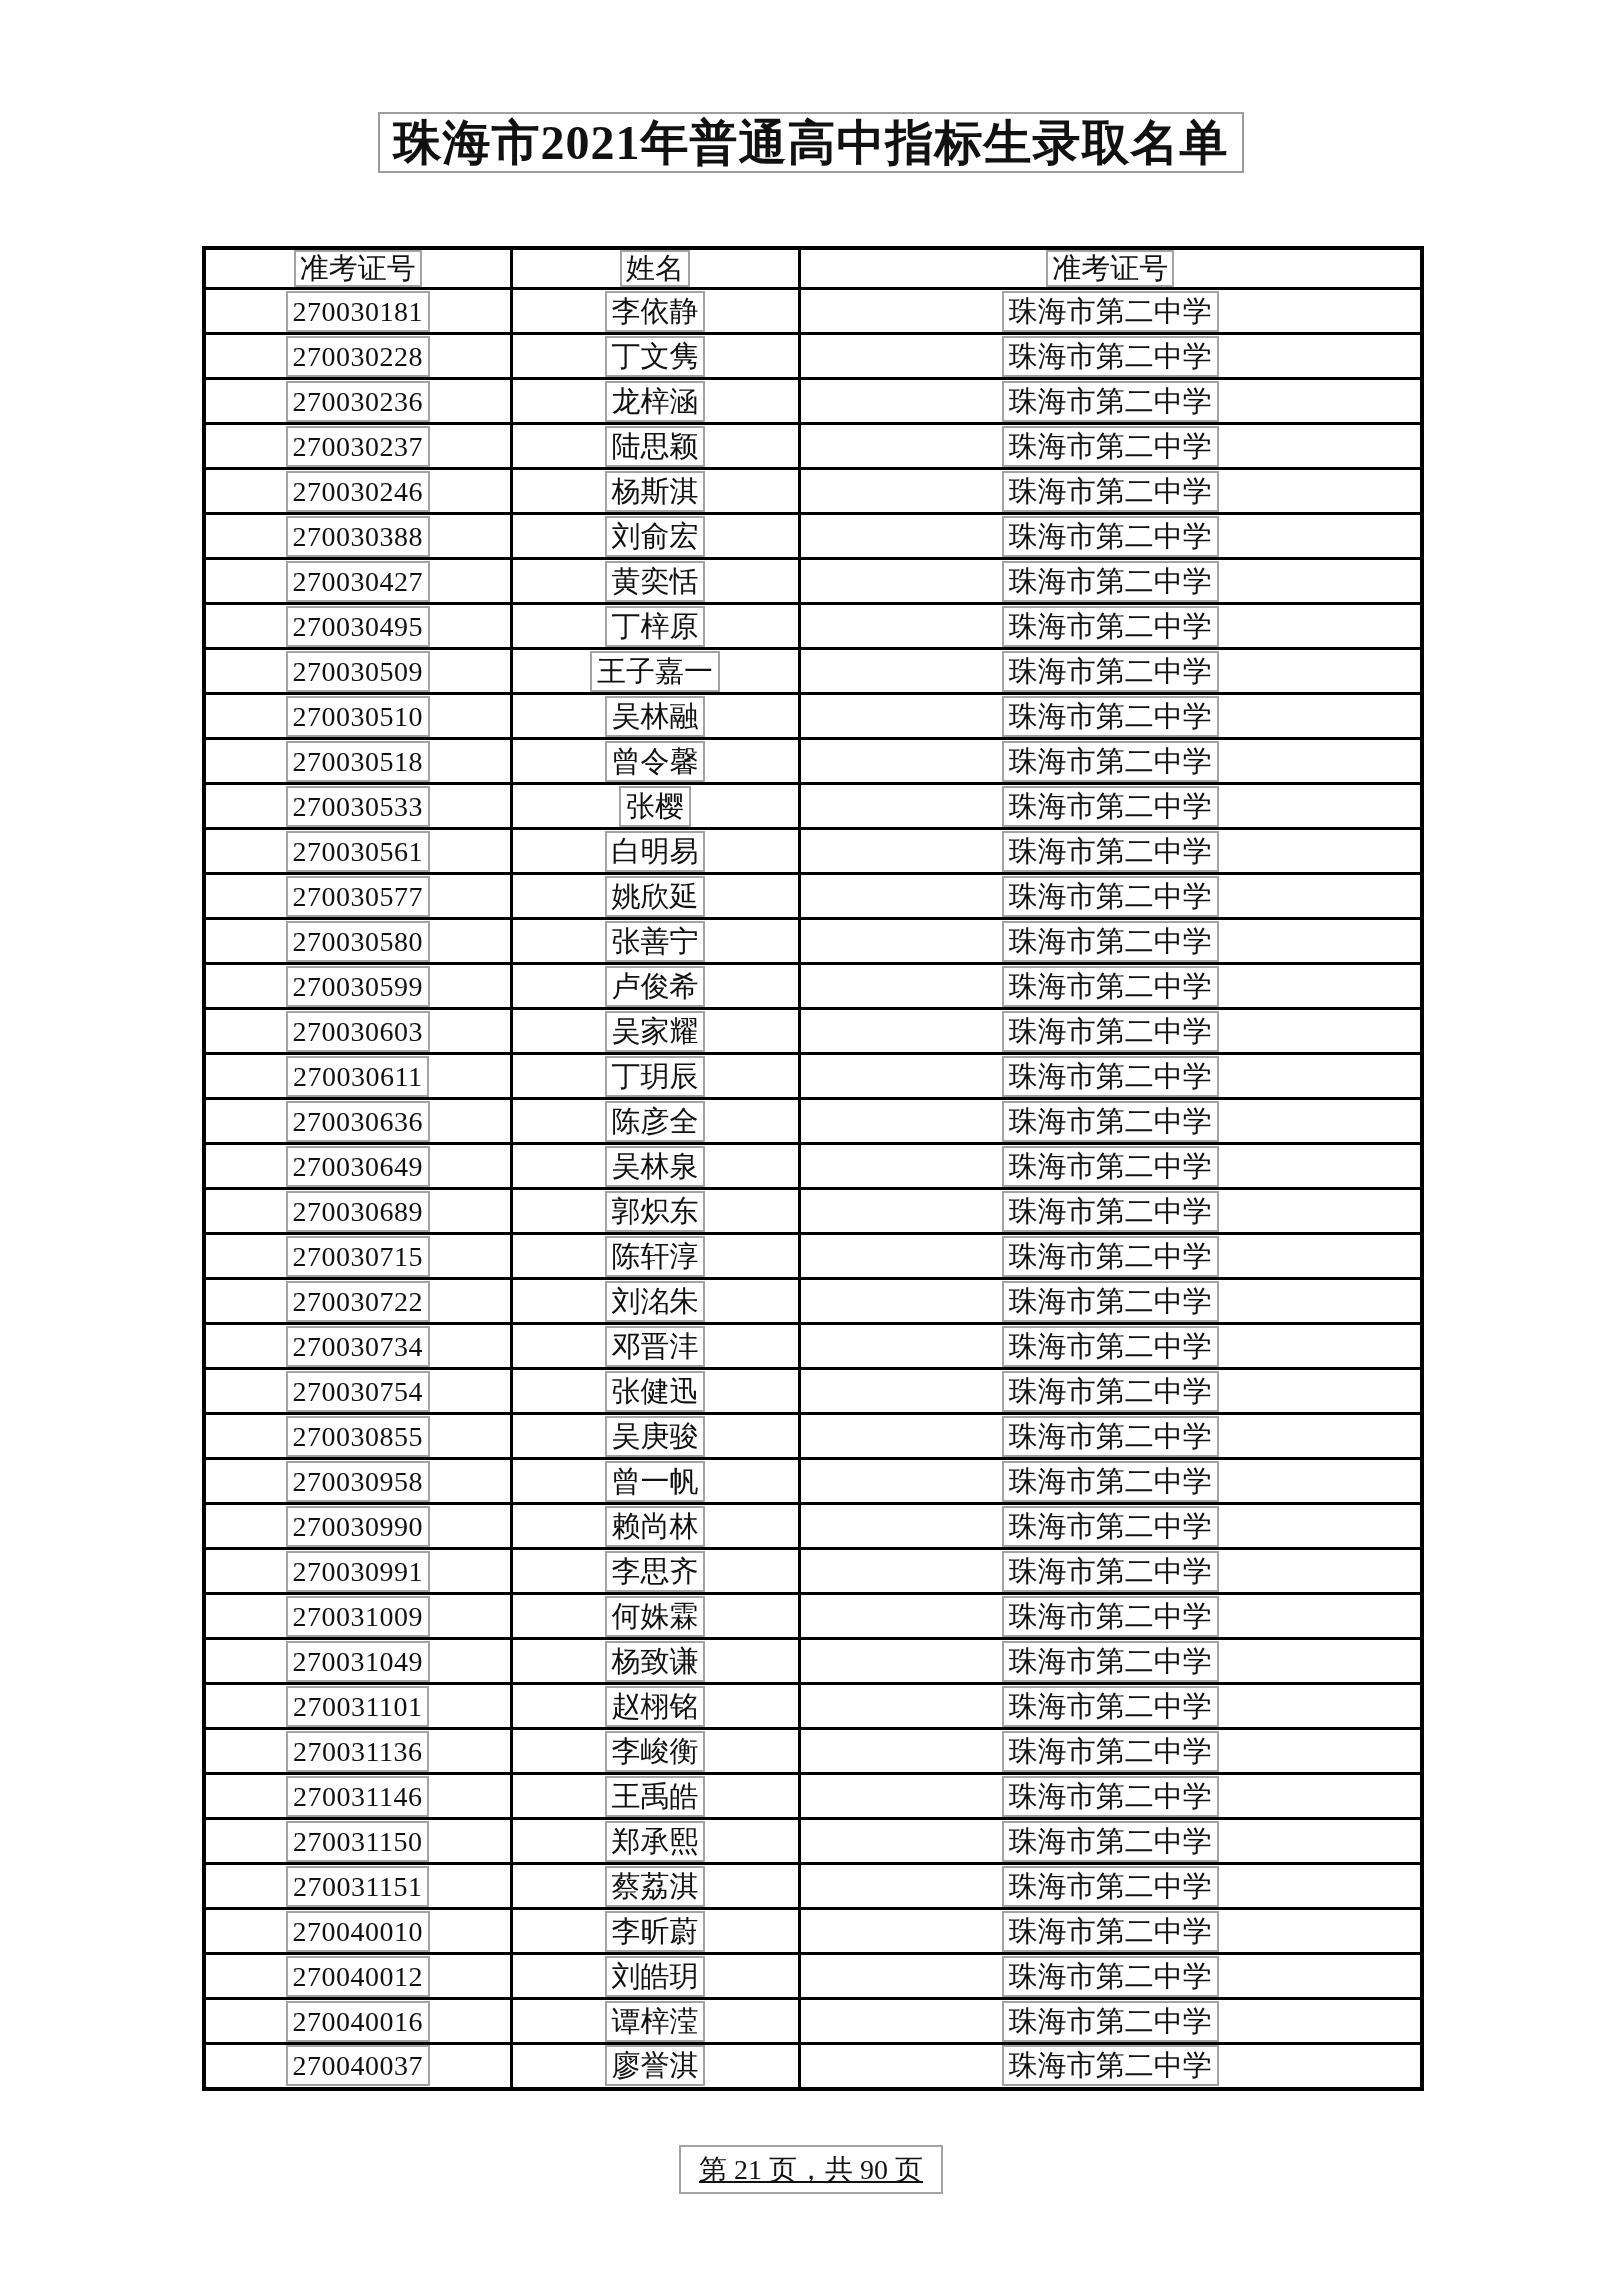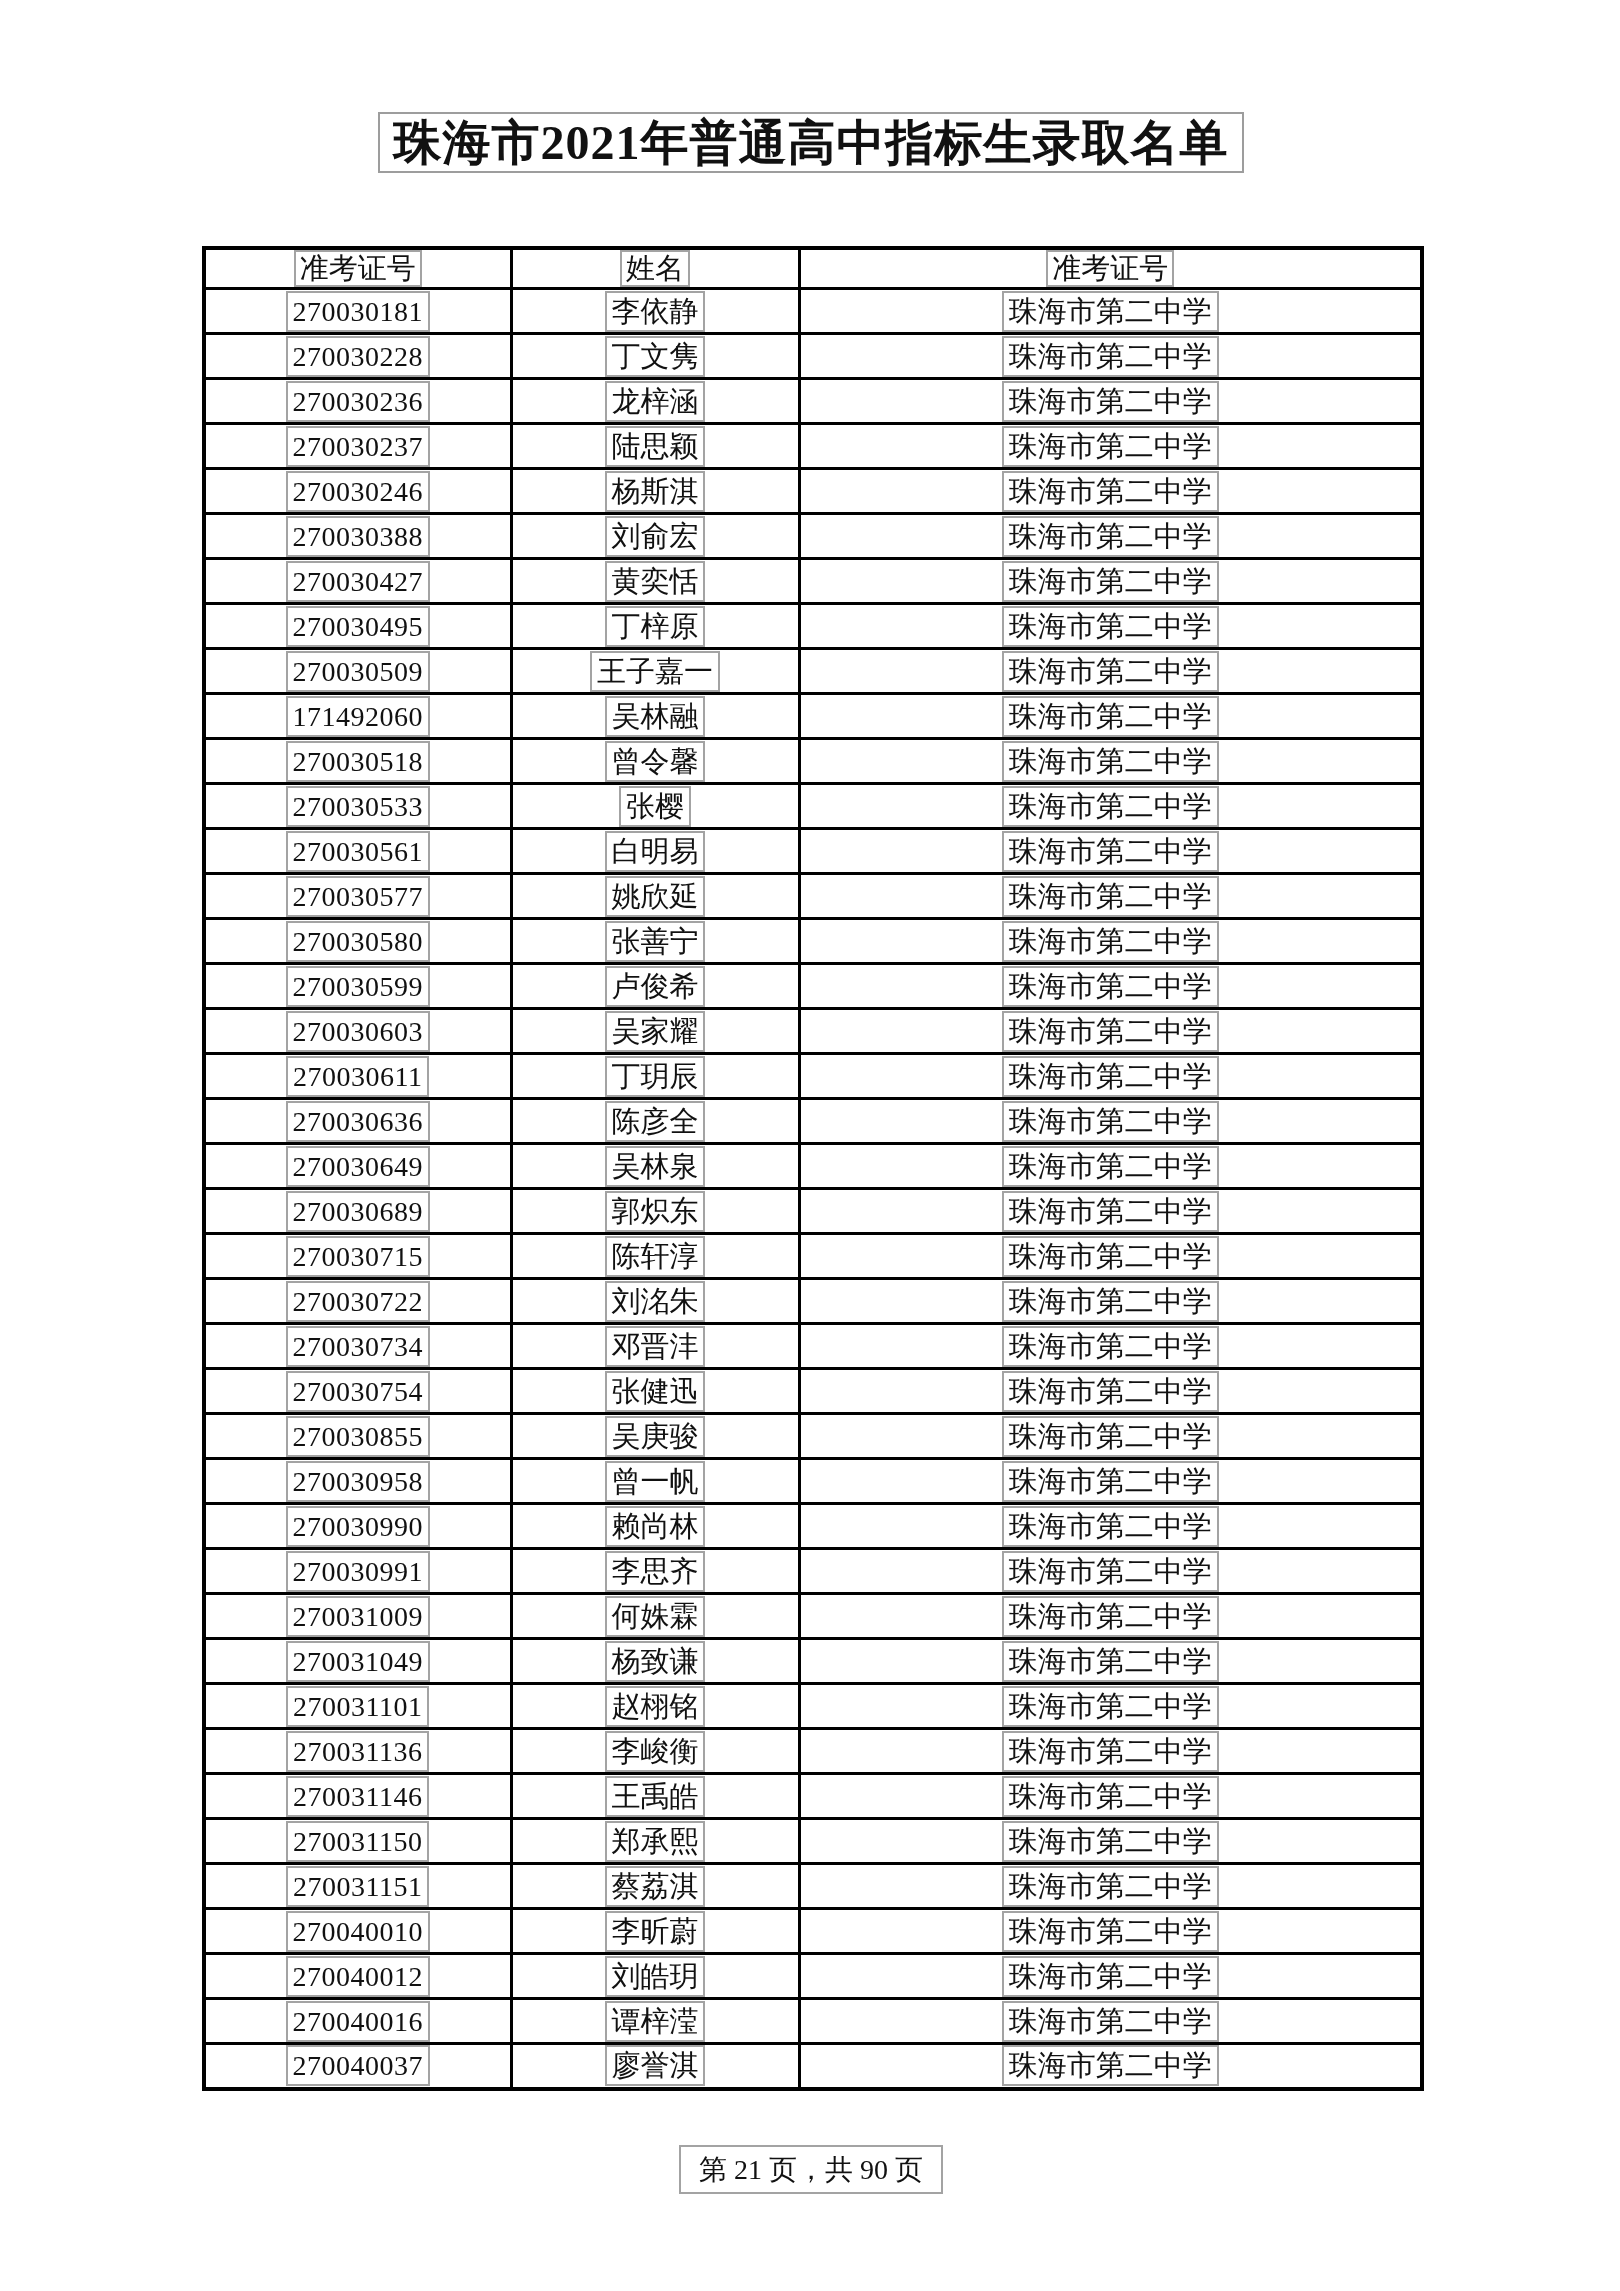--- a/index.html
+++ b/index.html
@@ -32,21 +32,21 @@
     display:inline-block;border:2px solid #a3a3a3;background:transparent;
     padding:0 4.9px;font-size:29px;line-height:37px;white-space:nowrap;
   }
   thead .selbox{line-height:33px;padding:0 3.9px;}
   .num{font-size:28px;letter-spacing:0.5px;}
   .footer-wrap{
     position:absolute;left:202px;top:2145px;width:1218px;text-align:center;z-index:2;
   }
   .footer-box{
     display:inline-block;border:2px solid #a3a3a3;background:#fff;
-    padding:1px 17.6px;font-size:28px;line-height:43px;white-space:nowrap;
+    padding:1px 17.6px;font-size:28px;line-height:43px;white-space:nowrap;text-decoration:underline;
   }
 </style>
 </head>
 <body>
 
 <div class="title-wrap">
   <div class="title-box">珠海市2021年普通高中指标生录取名单</div>
 </div>
 
 <table class="admission">
@@ -172,21 +172,21 @@
     <td>
       <span class="selbox">王子嘉一</span>
     </td>
     <td>
       <span class="selbox">珠海市第二中学</span>
     </td>
   </tr>
 
   <tr>
     <td>
-      <span class="selbox num">171492060</span>
+      <span class="selbox num">270030510</span>
     </td>
     <td>
       <span class="selbox">吴林融</span>
     </td>
     <td>
       <span class="selbox">珠海市第二中学</span>
     </td>
   </tr>
 
   <tr>

